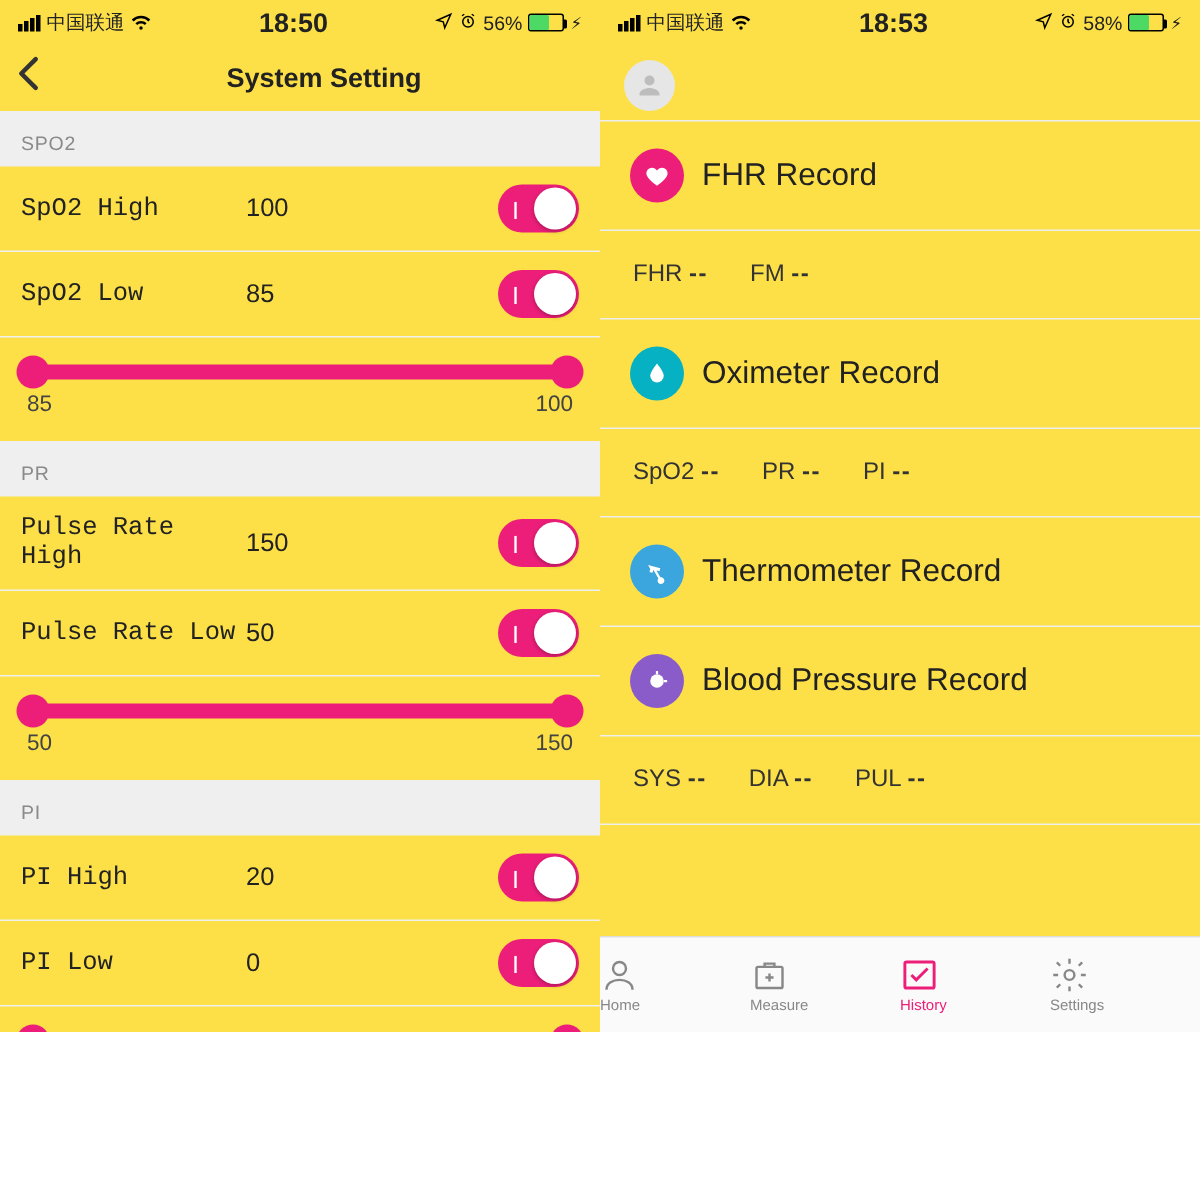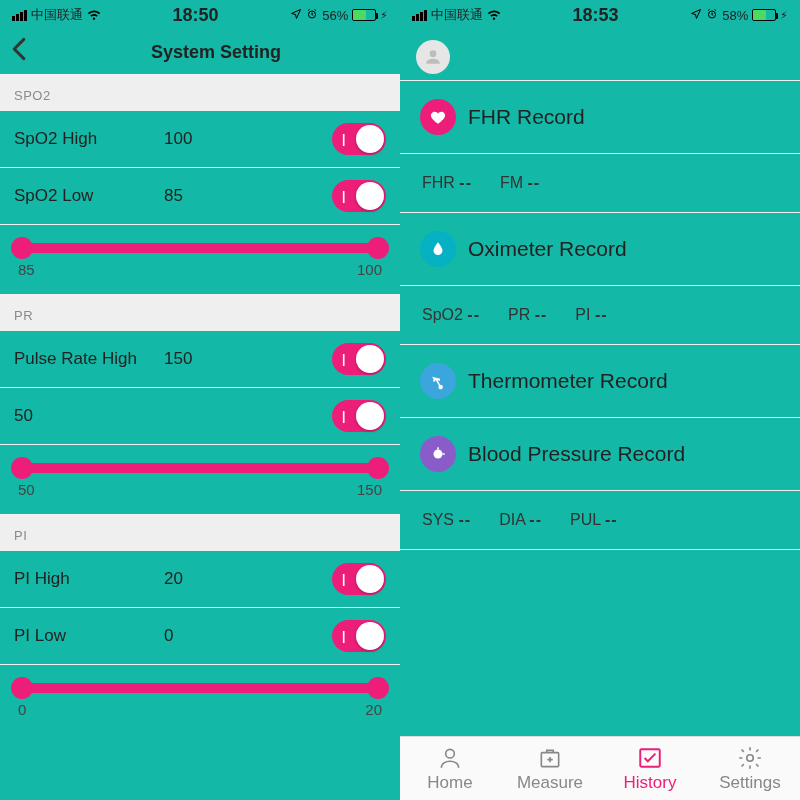--- a/index.html
+++ b/index.html
@@ -3,21 +3,21 @@
 <meta charset="utf-8">
 <style>
 * { box-sizing: border-box; margin: 0; padding: 0; }
 body {
   font-family: -apple-system, "Helvetica Neue", Arial, sans-serif;
   width: 800px; height: 800px;
   display: flex;
   background: #fff;
   color: #222;
 }
-.phone { width: 400px; height: 800px; position: relative; background: #14b8a6; overflow: hidden; }
+.phone { width: 400px; height: 688px; position: relative; background: #fde047; overflow: hidden; }
 .phone + .phone { }
 
 
 .statusbar {
   height: 30px; display: flex; align-items: center;
   padding: 0 12px; font-size: 13px; font-weight: 500;
 }
 .statusbar .left, .statusbar .right { display: flex; align-items: center; gap: 4px; }
 .statusbar .center { flex: 1; text-align: center; font-weight: 600; font-size: 18px; }
 .sig-bars { display: flex; align-items: flex-end; gap: 1px; }
@@ -37,21 +37,21 @@
 
 
 .sect-hdr {
   background:#efefef; color:#8a8a8a; font-size:13px;
   padding: 14px 14px 8px; letter-spacing:0.5px;
 }
 .row {
   display:flex; align-items:center; padding: 12px 14px;
   font-size:17px; border-bottom:1px solid #f0f0f0;
 }
-.row .lbl { width: 150px; }
+.row .lbl { width: 150px; font-family: Liberation Mono, monospace; }
 .row .val { flex:1; }
 .toggle {
   width:54px; height:32px; border-radius:16px; background:#ec1e79;
   position:relative; display:flex; align-items:center;
 }
 .toggle .tick { position:absolute; left:10px; color:#fff; font-size:12px; font-weight:600; }
 .toggle .knob { position:absolute; right:2px; width:28px; height:28px; background:#fff; border-radius:50%; box-shadow:0 1px 3px rgba(0,0,0,0.3); }
 
 .slider-wrap { padding: 8px 18px 6px; }
 .slider-track {
@@ -86,21 +86,21 @@
   border-bottom:1px solid #eee; flex-wrap:wrap;
 }
 .dash { font-weight:700; letter-spacing:1px; }
 
 
 .tabbar {
   position:absolute; bottom:0; left:0; right:0; height:64px;
   border-top:1px solid #ddd; background:#fafafa;
   display:flex;
 }
-.tab { flex:1; display:flex; flex-direction:column; align-items:center; justify-content:center; gap:2px; color:#888; font-size:17px; }
+.tab { flex:1; display:flex; flex-direction:column; justify-content:center; gap:2px; color:#888; font-size:10px; }
 .tab.active { color:#ec1e79; }
 .tab svg { width:26px; height:26px; }
 </style>
 </head>
 <body>
 
 <div class="phone">
   <div class="statusbar">
     <div class="left">
       <div class="sig-bars">
@@ -177,20 +177,21 @@
       <div class="sect-hdr">PR</div>
       <div class="row">
         <div class="lbl">Pulse Rate High</div>
         <div class="val">150</div>
         <div class="toggle">
           <span class="tick">|</span>
           <div class="knob"></div>
         </div>
       </div>
       <div class="row">
+        <div class="lbl">Pulse Rate Low</div>
         <div class="val">50</div>
         <div class="toggle">
           <span class="tick">|</span>
           <div class="knob"></div>
         </div>
       </div>
       <div class="slider-wrap">
         <div class="slider-track">
           <div class="thumb" style="left:0%"></div>
           <div class="thumb" style="left:100%"></div>

